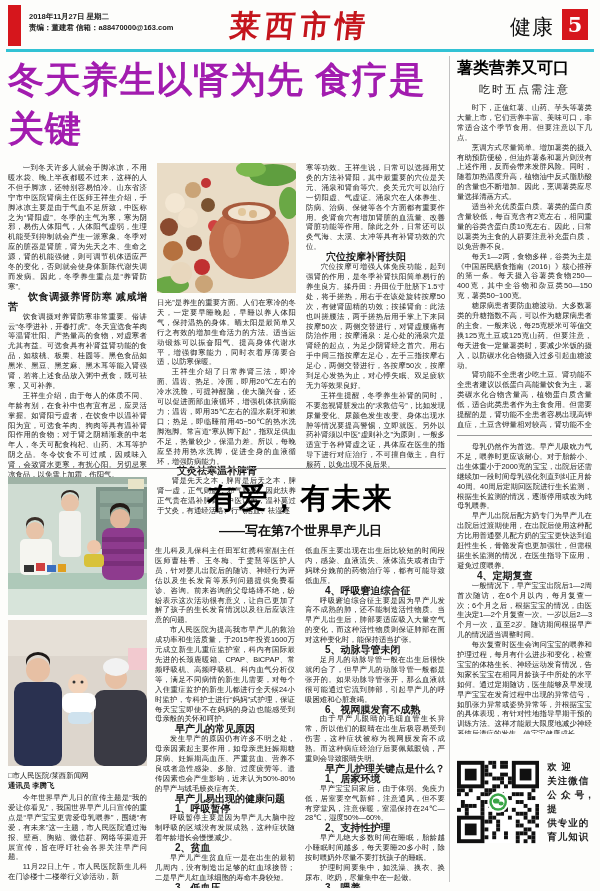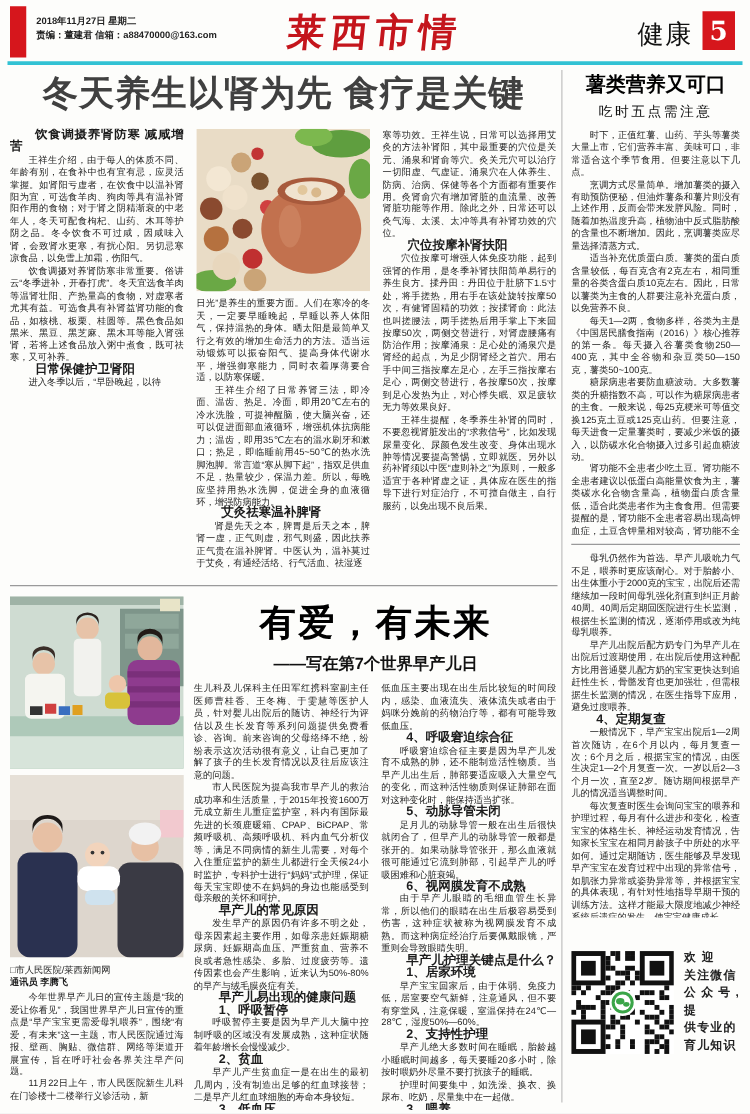--- a/index.html
+++ b/index.html
@@ -15,28 +15,28 @@
   .page-num{position:absolute;right:12px;top:9px;width:26px;height:31px;background:#d6161c;color:#fff;
             font-family:"DejaVu Serif",serif;font-size:21px;font-weight:bold;display:flex;align-items:center;justify-content:center;}
   .cyan-rule{position:absolute;left:6px;right:6px;top:49px;height:3px;background:#32c2d4;}
   
   .newscol{font-size:7.4px;line-height:9.9px;text-align:justify;overflow:hidden;}
   .para{margin:0;text-indent:2em;}
   .para.ni{text-indent:0;}
   .sub{margin:0;text-indent:2em;font-weight:bold;font-size:10px;}
   
   .article1{position:absolute;left:8px;top:56px;width:438px;}
-  .a1-headline{margin:0;text-align:center;font-size:28px;font-weight:bold;letter-spacing:1px;color:#404040;}
+  .a1-headline{margin:0;text-align:left;font-size:36px;font-weight:bold;letter-spacing:1px;color:#a21caf;}
   .a1-cols{display:flex;gap:10px;margin-top:9px;}
   .a1-col{width:139px;height:362px;}
   .photo-block{display:block;margin-bottom:5px;}
   
   .v-rule{position:absolute;left:449px;top:56px;width:1px;height:826px;background:#c2c2c2;}
   .rightcol{position:absolute;left:457px;top:58px;width:135px;}
-  .potato-title{margin:0;text-align:center;font-size:16px;font-weight:bold;color:#000;}
+  .potato-title{margin:0;text-align:left;font-size:16px;font-weight:bold;color:#000;}
   .potato-sub{margin:3px 0 6px 0;text-align:center;font-size:11px;letter-spacing:2px;color:#111;}
   .potato-body{height:326px;}
   .r-hr{border:none;border-top:1px solid #9a9a9a;margin:6px 0 6px 0;}
   .col4-body{height:292px;}
   
   .main-hr{position:absolute;left:8px;top:468px;width:438px;height:1px;background:#9a9a9a;}
   
   .article3{position:absolute;left:8px;top:477px;width:438px;height:412px;display:flex;gap:8px;}
   .a3-left{width:139px;height:412px;overflow:hidden;}
   .a3-right{flex:1;}
@@ -63,23 +63,24 @@
   </div>
   <div class="masthead">莱西市情</div>
   <div class="section-label">健康</div>
   <div class="page-num">5</div>
   <div class="cyan-rule"></div>
 
   <div class="article1">
     <h2 class="a1-headline">冬天养生以肾为先  食疗是关键</h2>
     <div class="a1-cols">
       <div class="a1-col newscol">
+          <p class="para">一到冬天许多人就会手脚冰凉，不用暖水袋、晚上半夜都暖不过来，这样的人不但手脚凉，还特别容易怕冷。山东省济宁市中医院肾病主任医师王祥生介绍，手脚冰凉主要是由于气血不足所致，中医称之为“肾阳虚”。冬季的主气为寒，寒为阴邪，易伤人体阳气，人体阳气虚弱，生理机能受到抑制就会产生一派寒象。冬季对应的脏器是肾脏，肾为先天之本、生命之源，肾的机能强健，则可调节机体适应严冬的变化，否则就会使身体新陈代谢失调而发病。因此，冬季养生重点是“养肾防寒”。</p>
           <h4 class="sub">饮食调摄养肾防寒 减咸增苦</h4>
+          <p class="para">饮食调摄对养肾防寒非常重要。俗讲云“冬季进补，开春打虎”。冬天宜选食羊肉等温肾壮阳、产热量高的食物，对虚寒者尤其有益。可选食具有补肾益肾功能的食品，如核桃、板栗、桂圆等。黑色食品如黑米、黑豆、黑芝麻、黑木耳等能入肾强肾，若将上述食品放入粥中煮食，既可祛寒，又可补养。</p>
           <p class="para">王祥生介绍，由于每人的体质不同、年龄有别，在食补中也有宜有忌，应灵活掌握。如肾阳亏虚者，在饮食中以温补肾阳为宜，可选食羊肉、狗肉等具有温补肾阳作用的食物；对于肾之阴精渐衰的中老年人，冬天可配食枸杞、山药、木耳等护阴之品。冬令饮食不可过咸，因咸味入肾，会致肾水更寒，有扰心阳。另切忌寒凉食品，以免雪上加霜，伤阳气。</p>
-          <p class="para">饮食调摄对养肾防寒非常重要。俗讲云“冬季进补，开春打虎”。冬天宜选食羊肉等温肾壮阳、产热量高的食物，对虚寒者尤其有益。可选食具有补肾益肾功能的食品，如核桃、板栗、桂圆等。黑色食品如黑米、黑豆、黑芝麻、黑木耳等能入肾强肾，若将上述食品放入粥中煮食，既可祛寒，又可补养。</p>
           <h4 class="sub">日常保健护卫肾阳</h4>
           <p class="para">进入冬季以后，“早卧晚起，以待</p>
         </div>
       <div class="a1-col newscol">
         <svg class="photo-block" width="139" height="130" viewBox="0 0 139 130">
           <rect width="139" height="130" fill="#e9dcc6"></rect>
           <ellipse cx="116" cy="12" rx="24" ry="11" fill="#5f9e3f"></ellipse>
           <ellipse cx="94" cy="6" rx="15" ry="8" fill="#7cb84e"></ellipse>
           <ellipse cx="132" cy="40" rx="10" ry="16" fill="#6aa845"></ellipse>
           <ellipse cx="14" cy="122" rx="18" ry="9" fill="#6aa845"></ellipse>

